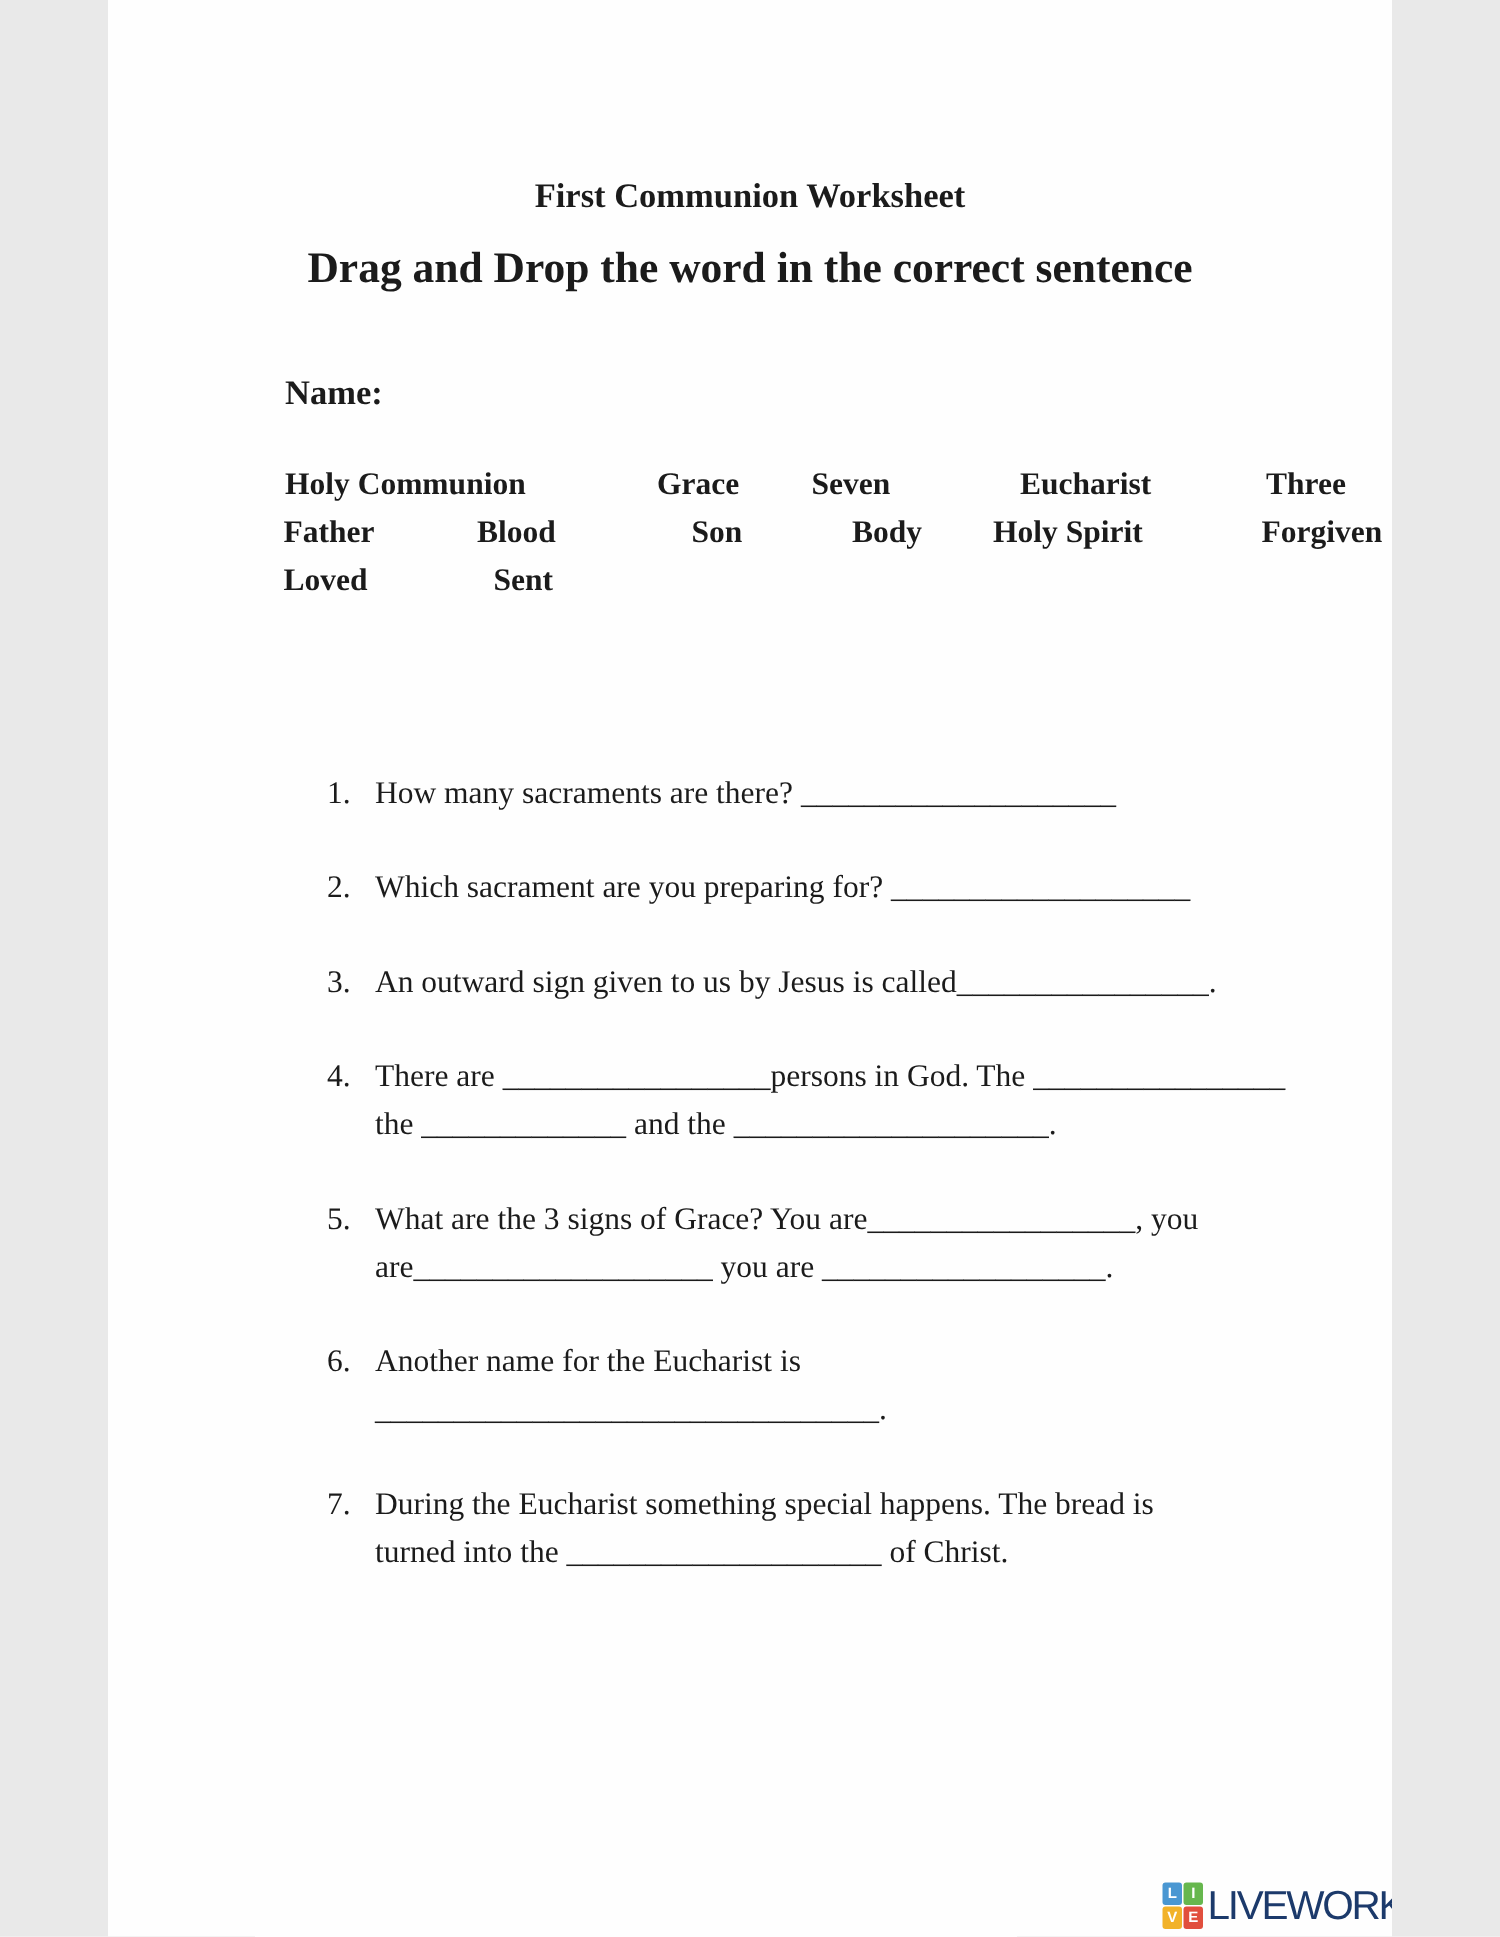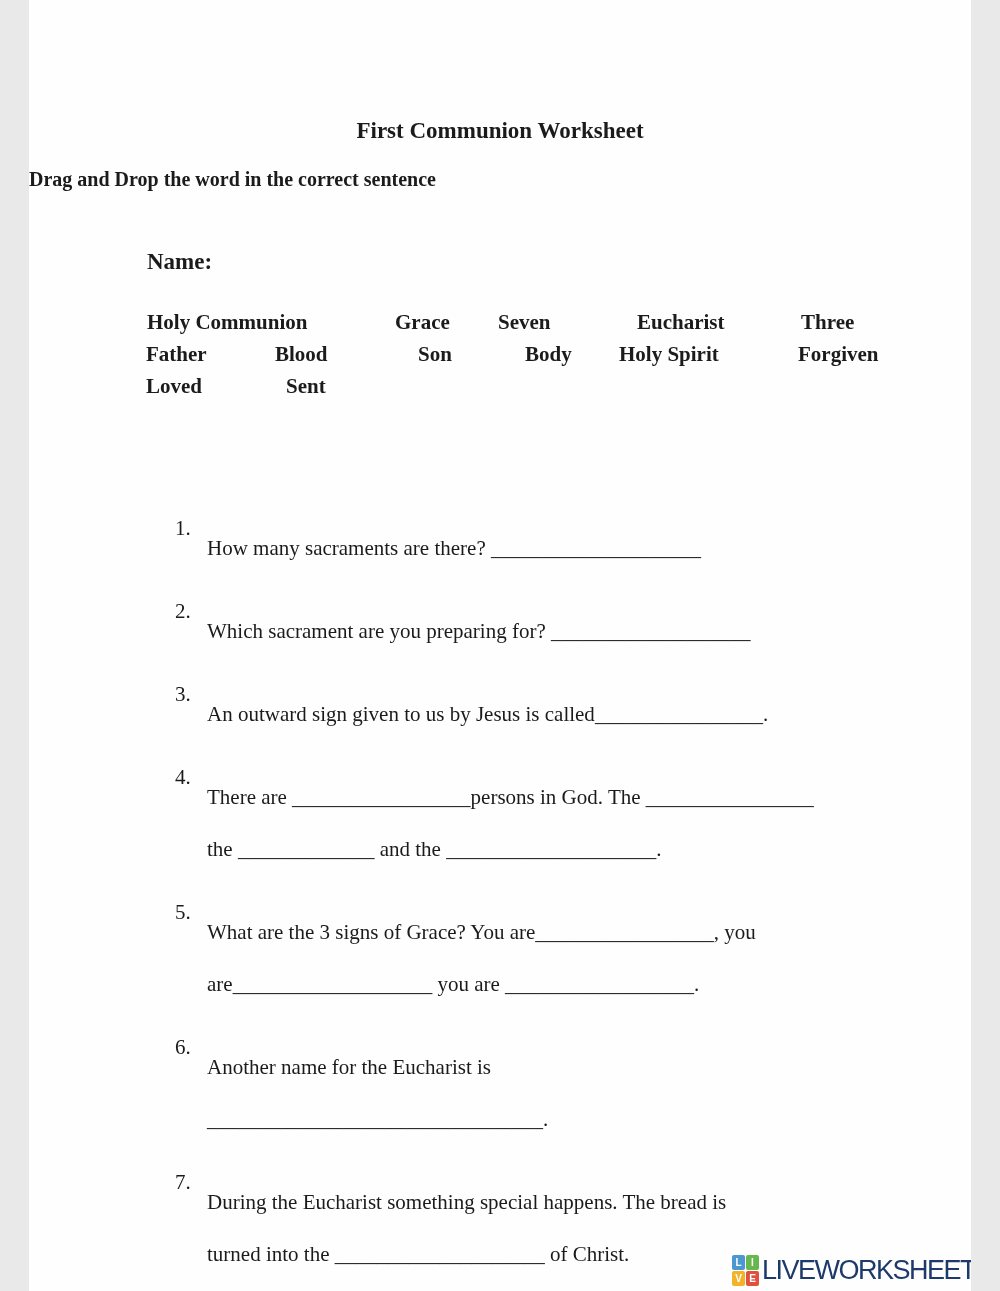--- a/index.html
+++ b/index.html
@@ -1,52 +1,52 @@
 <!DOCTYPE html>
 <html><head>
 <meta charset="utf-8">
 <style>
   html,body{margin:0;padding:0;background:#e9e9e9;}
   .page{
     position:relative;
-    width:942px;height:1291px;
+    width:856px;height:1291px;
     margin:0 auto;
     background:#fefefe;
     font-family:"Liberation Serif","DejaVu Serif",serif;
     color:#1b1b1b;
     overflow:hidden;
   }
   .doc-title{
     position:absolute;top:118px;left:0;width:100%;
     text-align:center;font-weight:bold;font-size:23px;line-height:26px;
   }
   .doc-subtitle{
     position:absolute;top:166px;left:0;width:100%;
-    text-align:left;font-weight:bold;font-size:20px;line-height:26px;
+    text-align:center;font-weight:bold;font-size:29px;line-height:26px;
   }
   .name-label{
     position:absolute;top:213px;left:118px;
     font-weight:bold;font-size:23px;line-height:26px;margin-top:36px;
   }
   .word-chip{
     position:absolute;font-size:21px;line-height:24px;cursor:grab;white-space:nowrap;font-weight:bold;
   }
   .wb0{left:118px;top:310px}.wb1{left:366px;top:310px}.wb2{left:469px;top:310px}
   .wb3{left:608px;top:310px}.wb4{left:772px;top:310px}
   .wb5{left:117px;top:342px}.wb6{left:246px;top:342px}.wb7{left:389px;top:342px}
   .wb8{left:496px;top:342px}.wb9{left:590px;top:342px}.wb10{left:769px;top:342px}
   .wb11{left:117px;top:374px}.wb12{left:257px;top:374px}
   .questions{
     position:absolute;top:512px;left:146px;width:780px;
     font-size:21px;
   }
   .question{display:flex;margin-bottom:31px;}
   .qnum{flex:0 0 32px;width:32px;line-height:32px;}
   .qlines{flex:1;}
-  .qline{line-height:32px;white-space:pre;margin-top:20px;}
+  .qline{line-height:32px;white-space:pre;}
   .qline .blank{letter-spacing:0;}
   .brand{
     position:absolute;left:703px;top:1255px;
     display:flex;align-items:center;gap:3px;cursor:pointer;
   }
   .brand-icon{
     width:27px;height:31px;
     display:grid;grid-template-columns:13px 13px;grid-template-rows:15px 15px;gap:1px;
   }
   .brand-sq{

